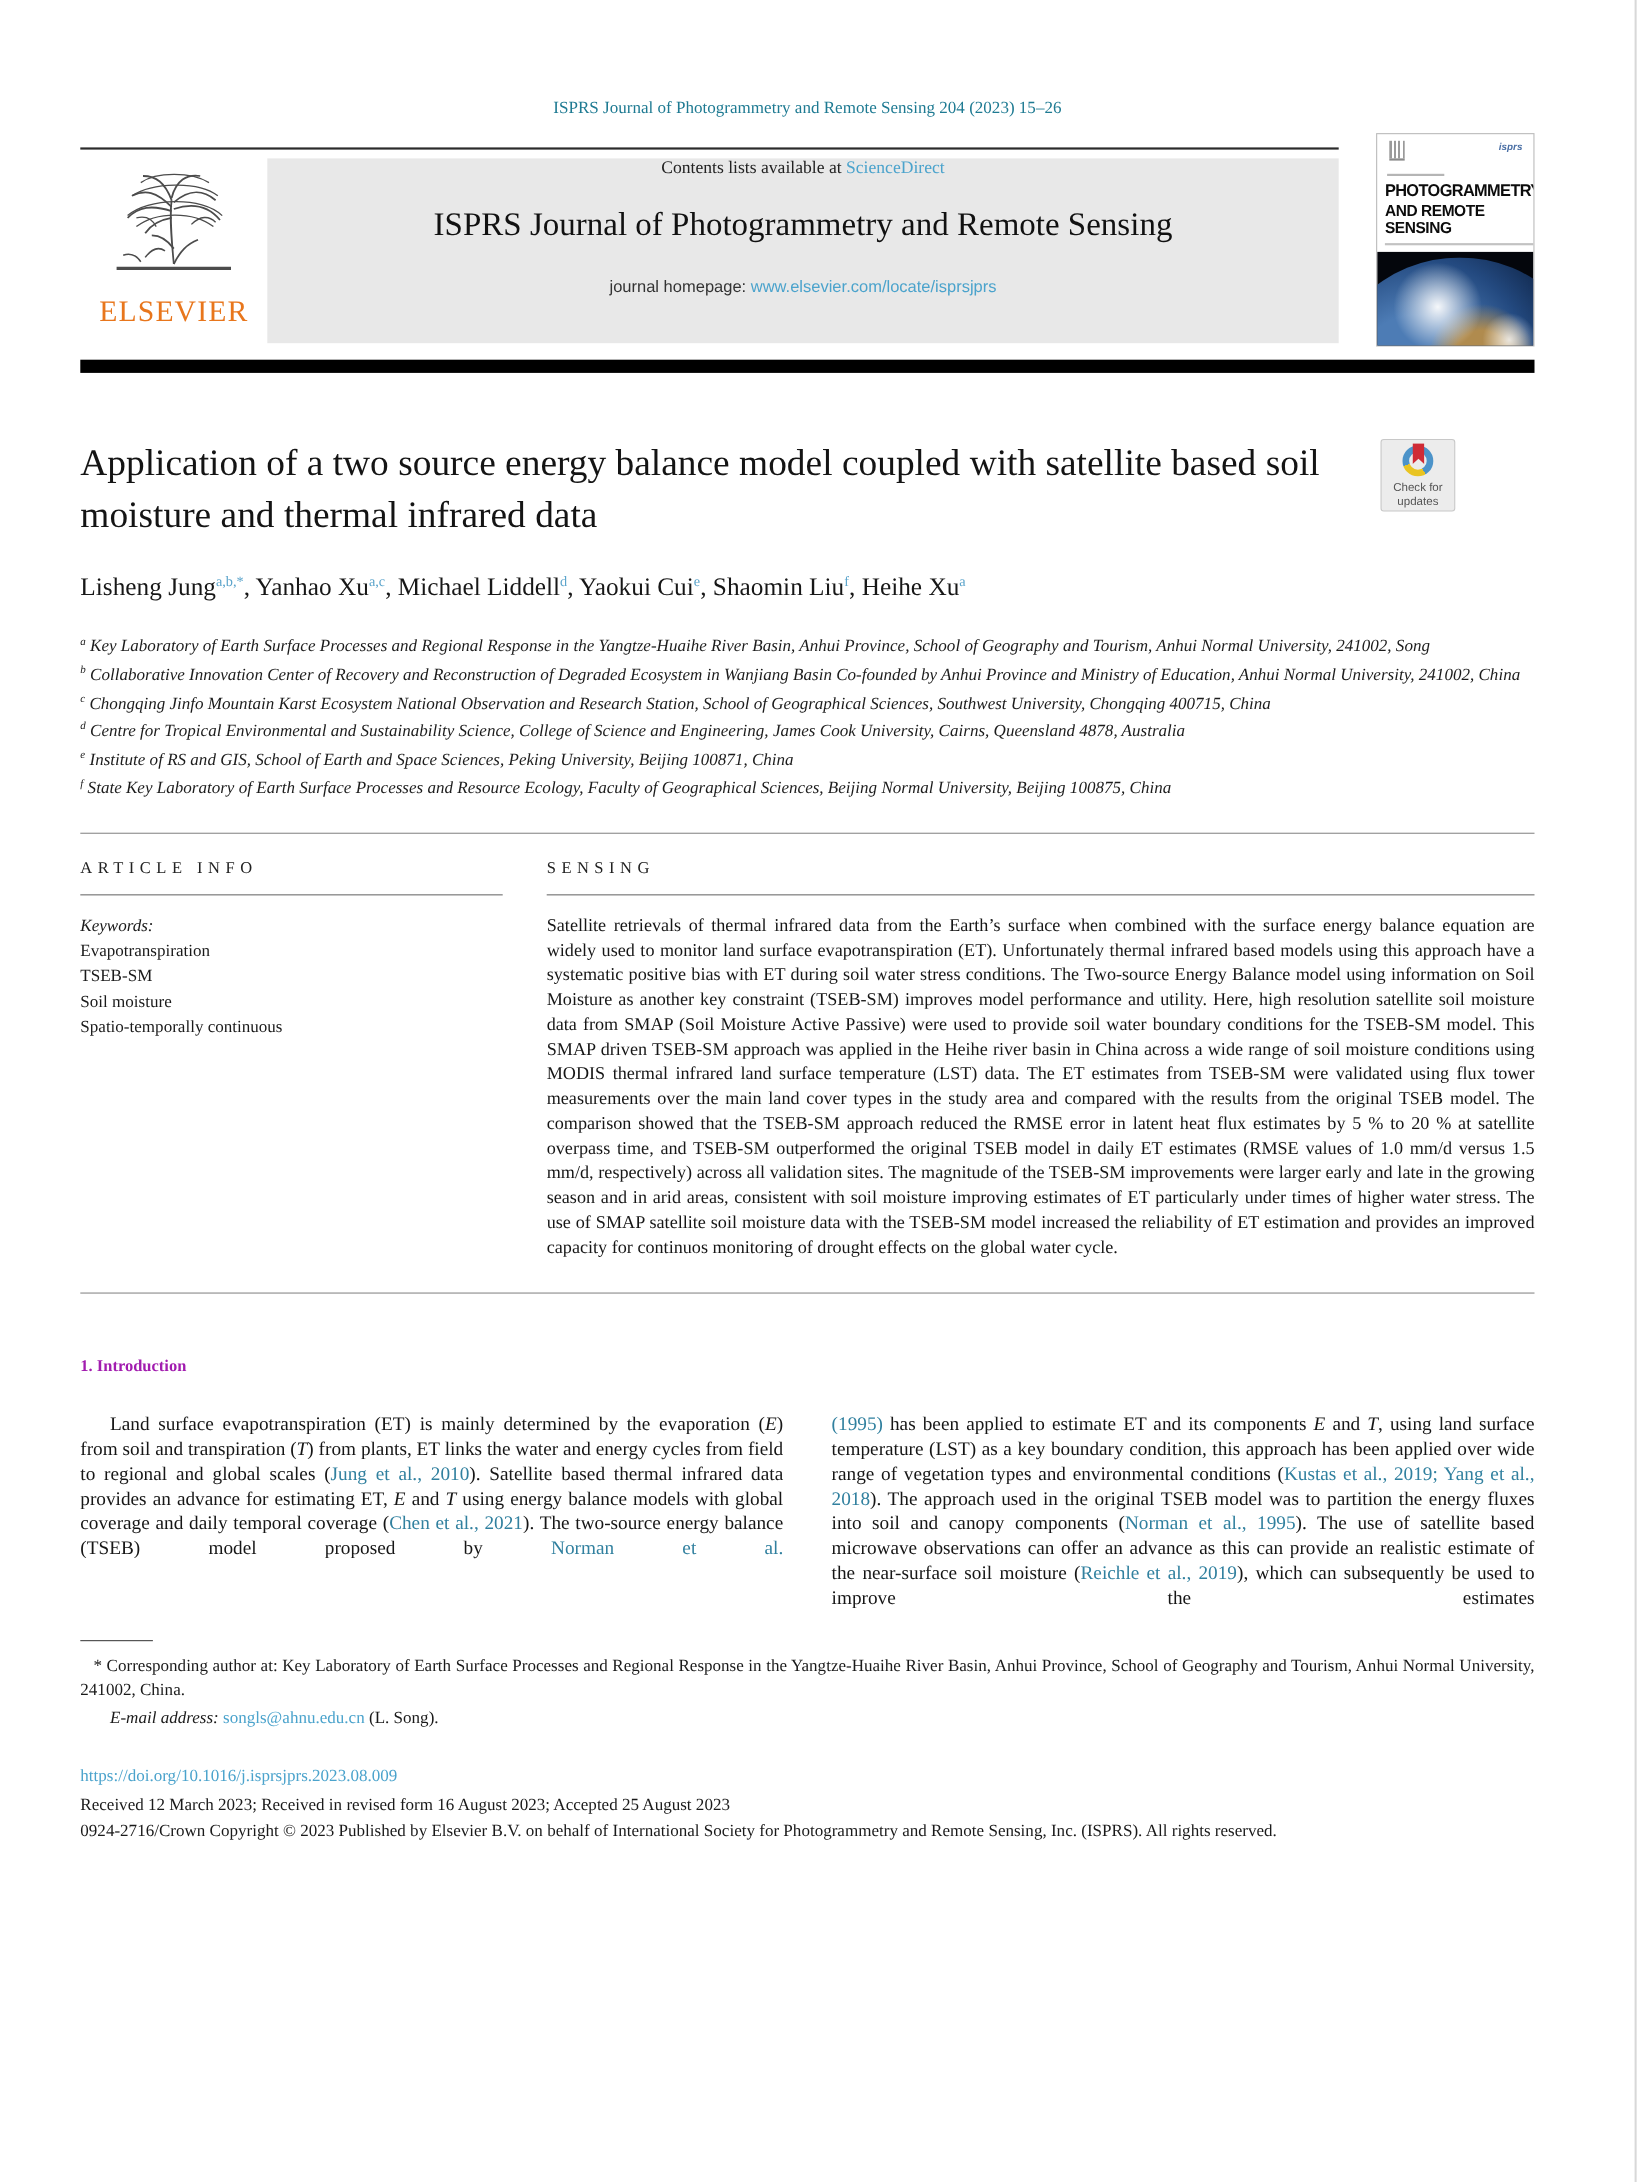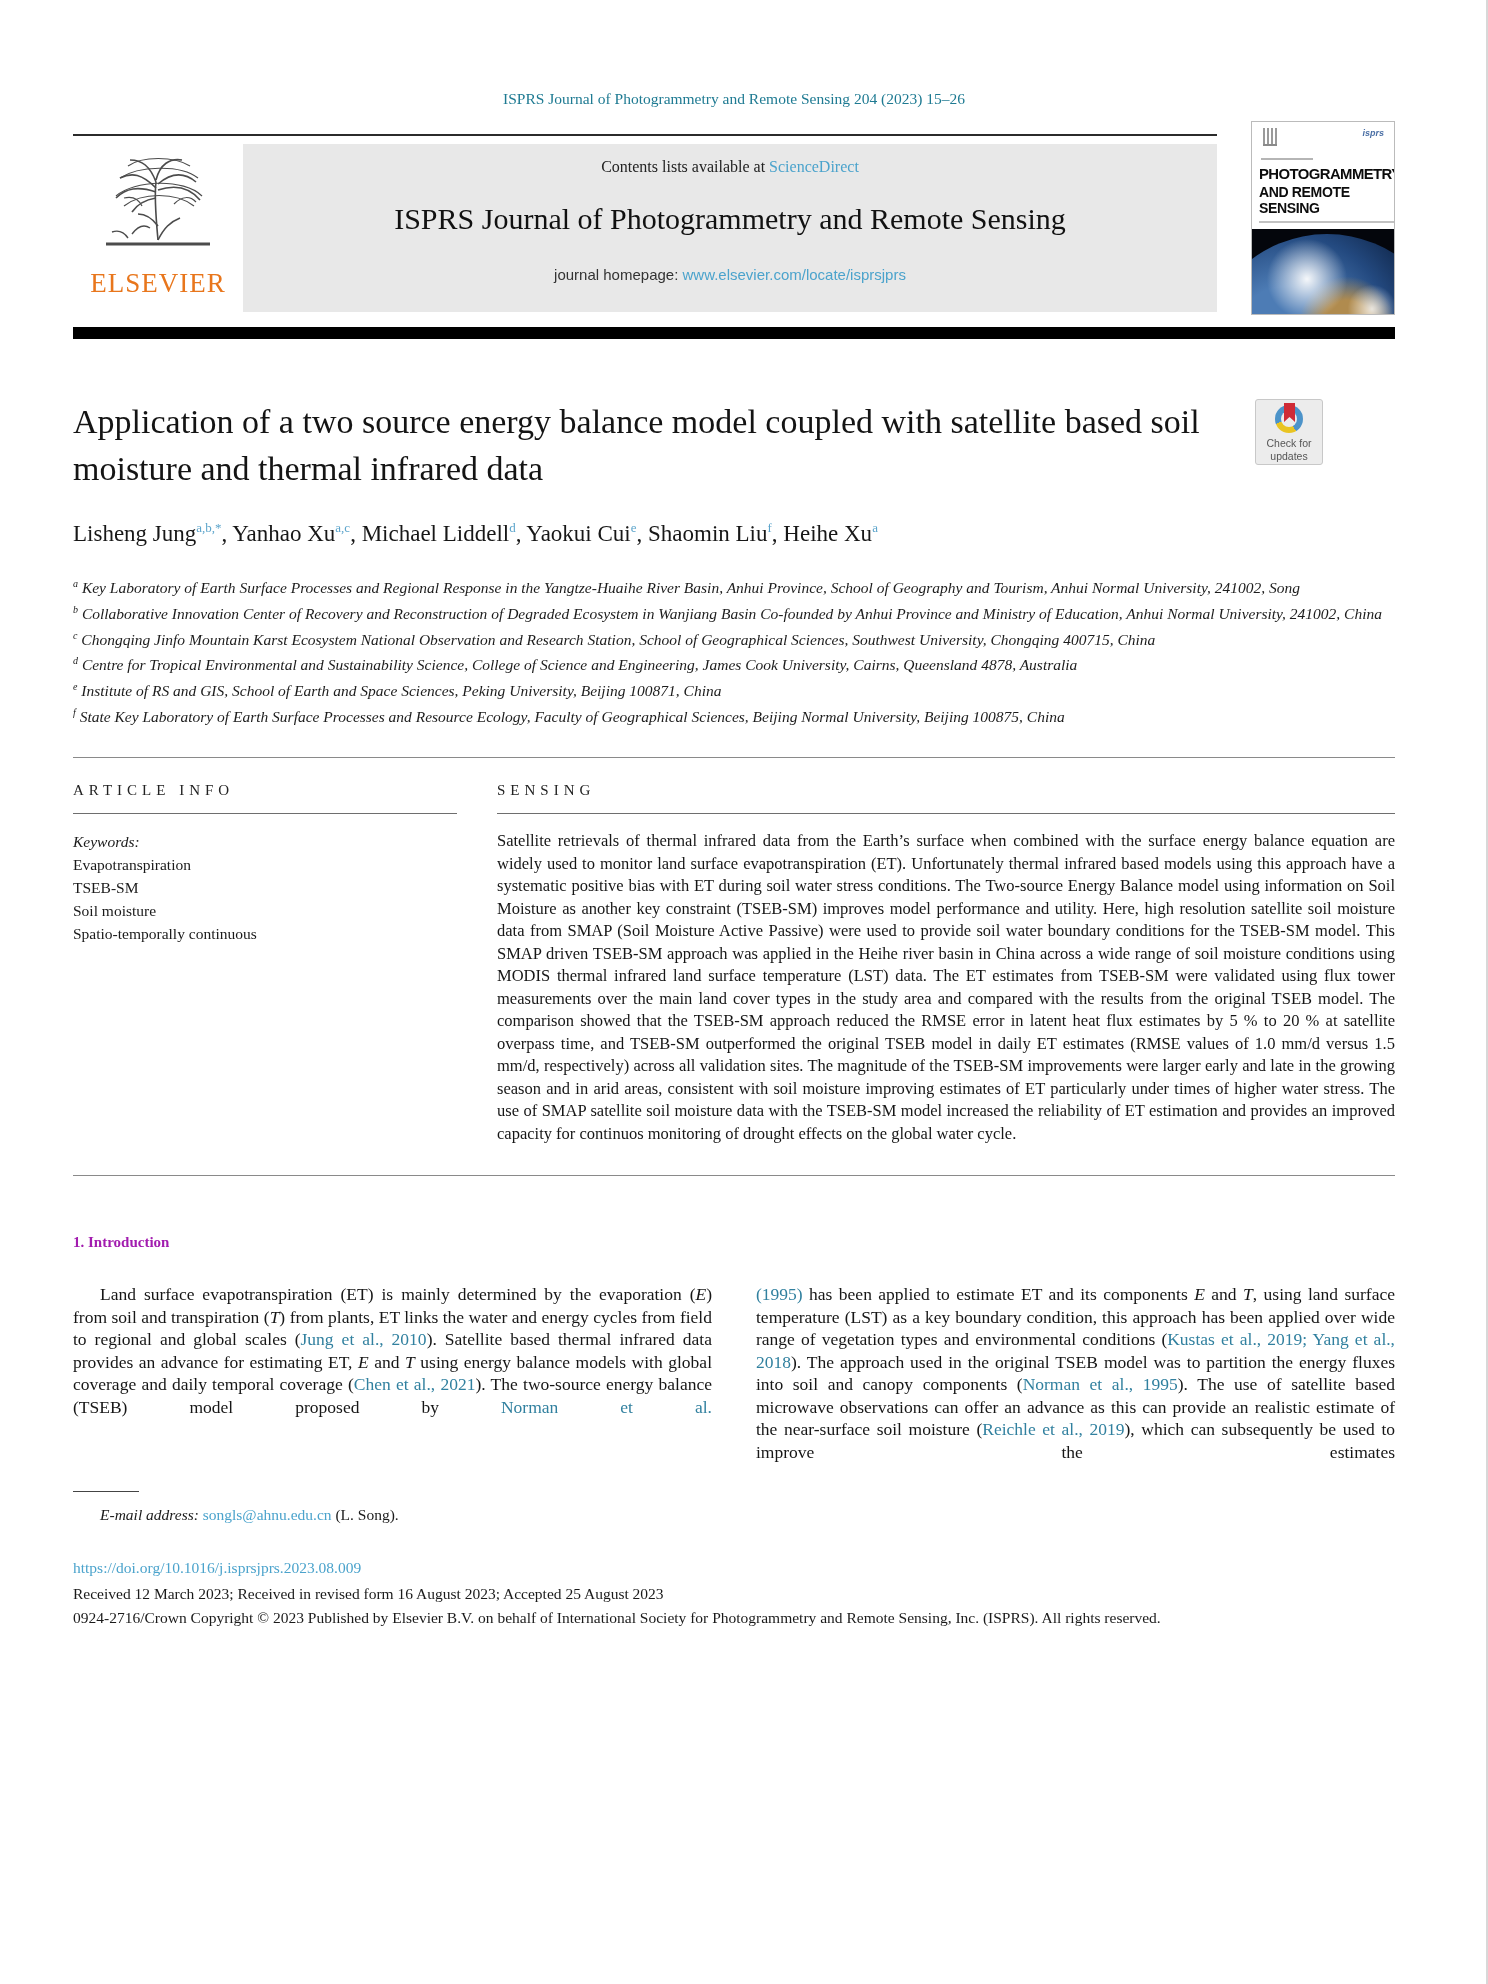--- a/index.html
+++ b/index.html
@@ -42,21 +42,21 @@
   .elsevier{width:170px;flex:0 0 170px;text-align:center;padding-top:4px;}
   .elsevier svg{display:block;margin:0 auto;}
   .elsevier-word{
     font-size:27px;color:var(--elsevier-orange);
     letter-spacing:1px;margin-top:2px;
     font-family:"Liberation Serif",serif;
   }
   .banner{
     flex:1;background:var(--banner-gray);
     margin-top:0;height:168px;
-    text-align:center;padding-top:14px;
+    text-align:center;
   }
   .contents-line{font-size:16px;color:#222;}
   .banner-title{font-size:30px;color:#111;margin-top:26px;}
   .homepage-line{
     font-family:"Liberation Sans","DejaVu Sans",sans-serif;
     font-size:15px;color:#333;margin-top:30px;
   }
   a{text-decoration:none;cursor:pointer;}
   .link-light{color:var(--link-light);}
 
@@ -294,20 +294,21 @@
     <div class="intro">
       <h2>1. Introduction</h2>
       <div class="columns">
         <p class="col colL"><span>Land surface evapotranspiration (ET) is mainly determined by the evaporation (</span><span class="seg-i">E</span><span>) from soil and transpiration (</span><span class="seg-i">T</span><span>) from plants, ET links the water and energy cycles from field to regional and global scales (</span><span class="seg-l">Jung et al., 2010</span><span>). Satellite based thermal infrared data provides an advance for estimating ET, </span><span class="seg-i">E</span><span> and </span><span class="seg-i">T</span><span> using energy balance models with global coverage and daily temporal coverage (</span><span class="seg-l">Chen et al., 2021</span><span>). The two-source energy balance (TSEB) model proposed by </span><span class="seg-l">Norman et al.</span></p>
         <p class="col colR"><span class="seg-l">(1995)</span><span> has been applied to estimate ET and its components </span><span class="seg-i">E</span><span> and </span><span class="seg-i">T</span><span>, using land surface temperature (LST) as a key boundary condition, this approach has been applied over wide range of vegetation types and environmental conditions (</span><span class="seg-l">Kustas et al., 2019; Yang et al., 2018</span><span>). The approach used in the original TSEB model was to partition the energy fluxes into soil and canopy components (</span><span class="seg-l">Norman et al., 1995</span><span>). The use of satellite based microwave observations can offer an advance as this can provide an realistic estimate of the near-surface soil moisture (</span><span class="seg-l">Reichle et al., 2019</span><span>), which can subsequently be used to improve the estimates</span></p>
       </div>
     </div>
 
     <div class="footnote">
       <div class="fn-rule"></div>
+      <p class="fn-text">* Corresponding author at: Key Laboratory of Earth Surface Processes and Regional Response in the Yangtze-Huaihe River Basin, Anhui Province, School of Geography and Tourism, Anhui Normal University, 241002, China.</p>
       <p class="fn-email"><span class="seg-i">E-mail address:</span><span> </span><span class="seg-ll">songls@ahnu.edu.cn</span><span> (L. Song).</span></p>
     </div>
 
     <div class="pub">
       <a class="link-light doi">https://doi.org/10.1016/j.isprsjprs.2023.08.009</a>
       <div>Received 12 March 2023; Received in revised form 16 August 2023; Accepted 25 August 2023</div>
       <div class="copyright">0924-2716/Crown Copyright © 2023 Published by Elsevier B.V. on behalf of International Society for Photogrammetry and Remote Sensing, Inc. (ISPRS). All rights reserved.</div>
     </div>
 
   </div>

